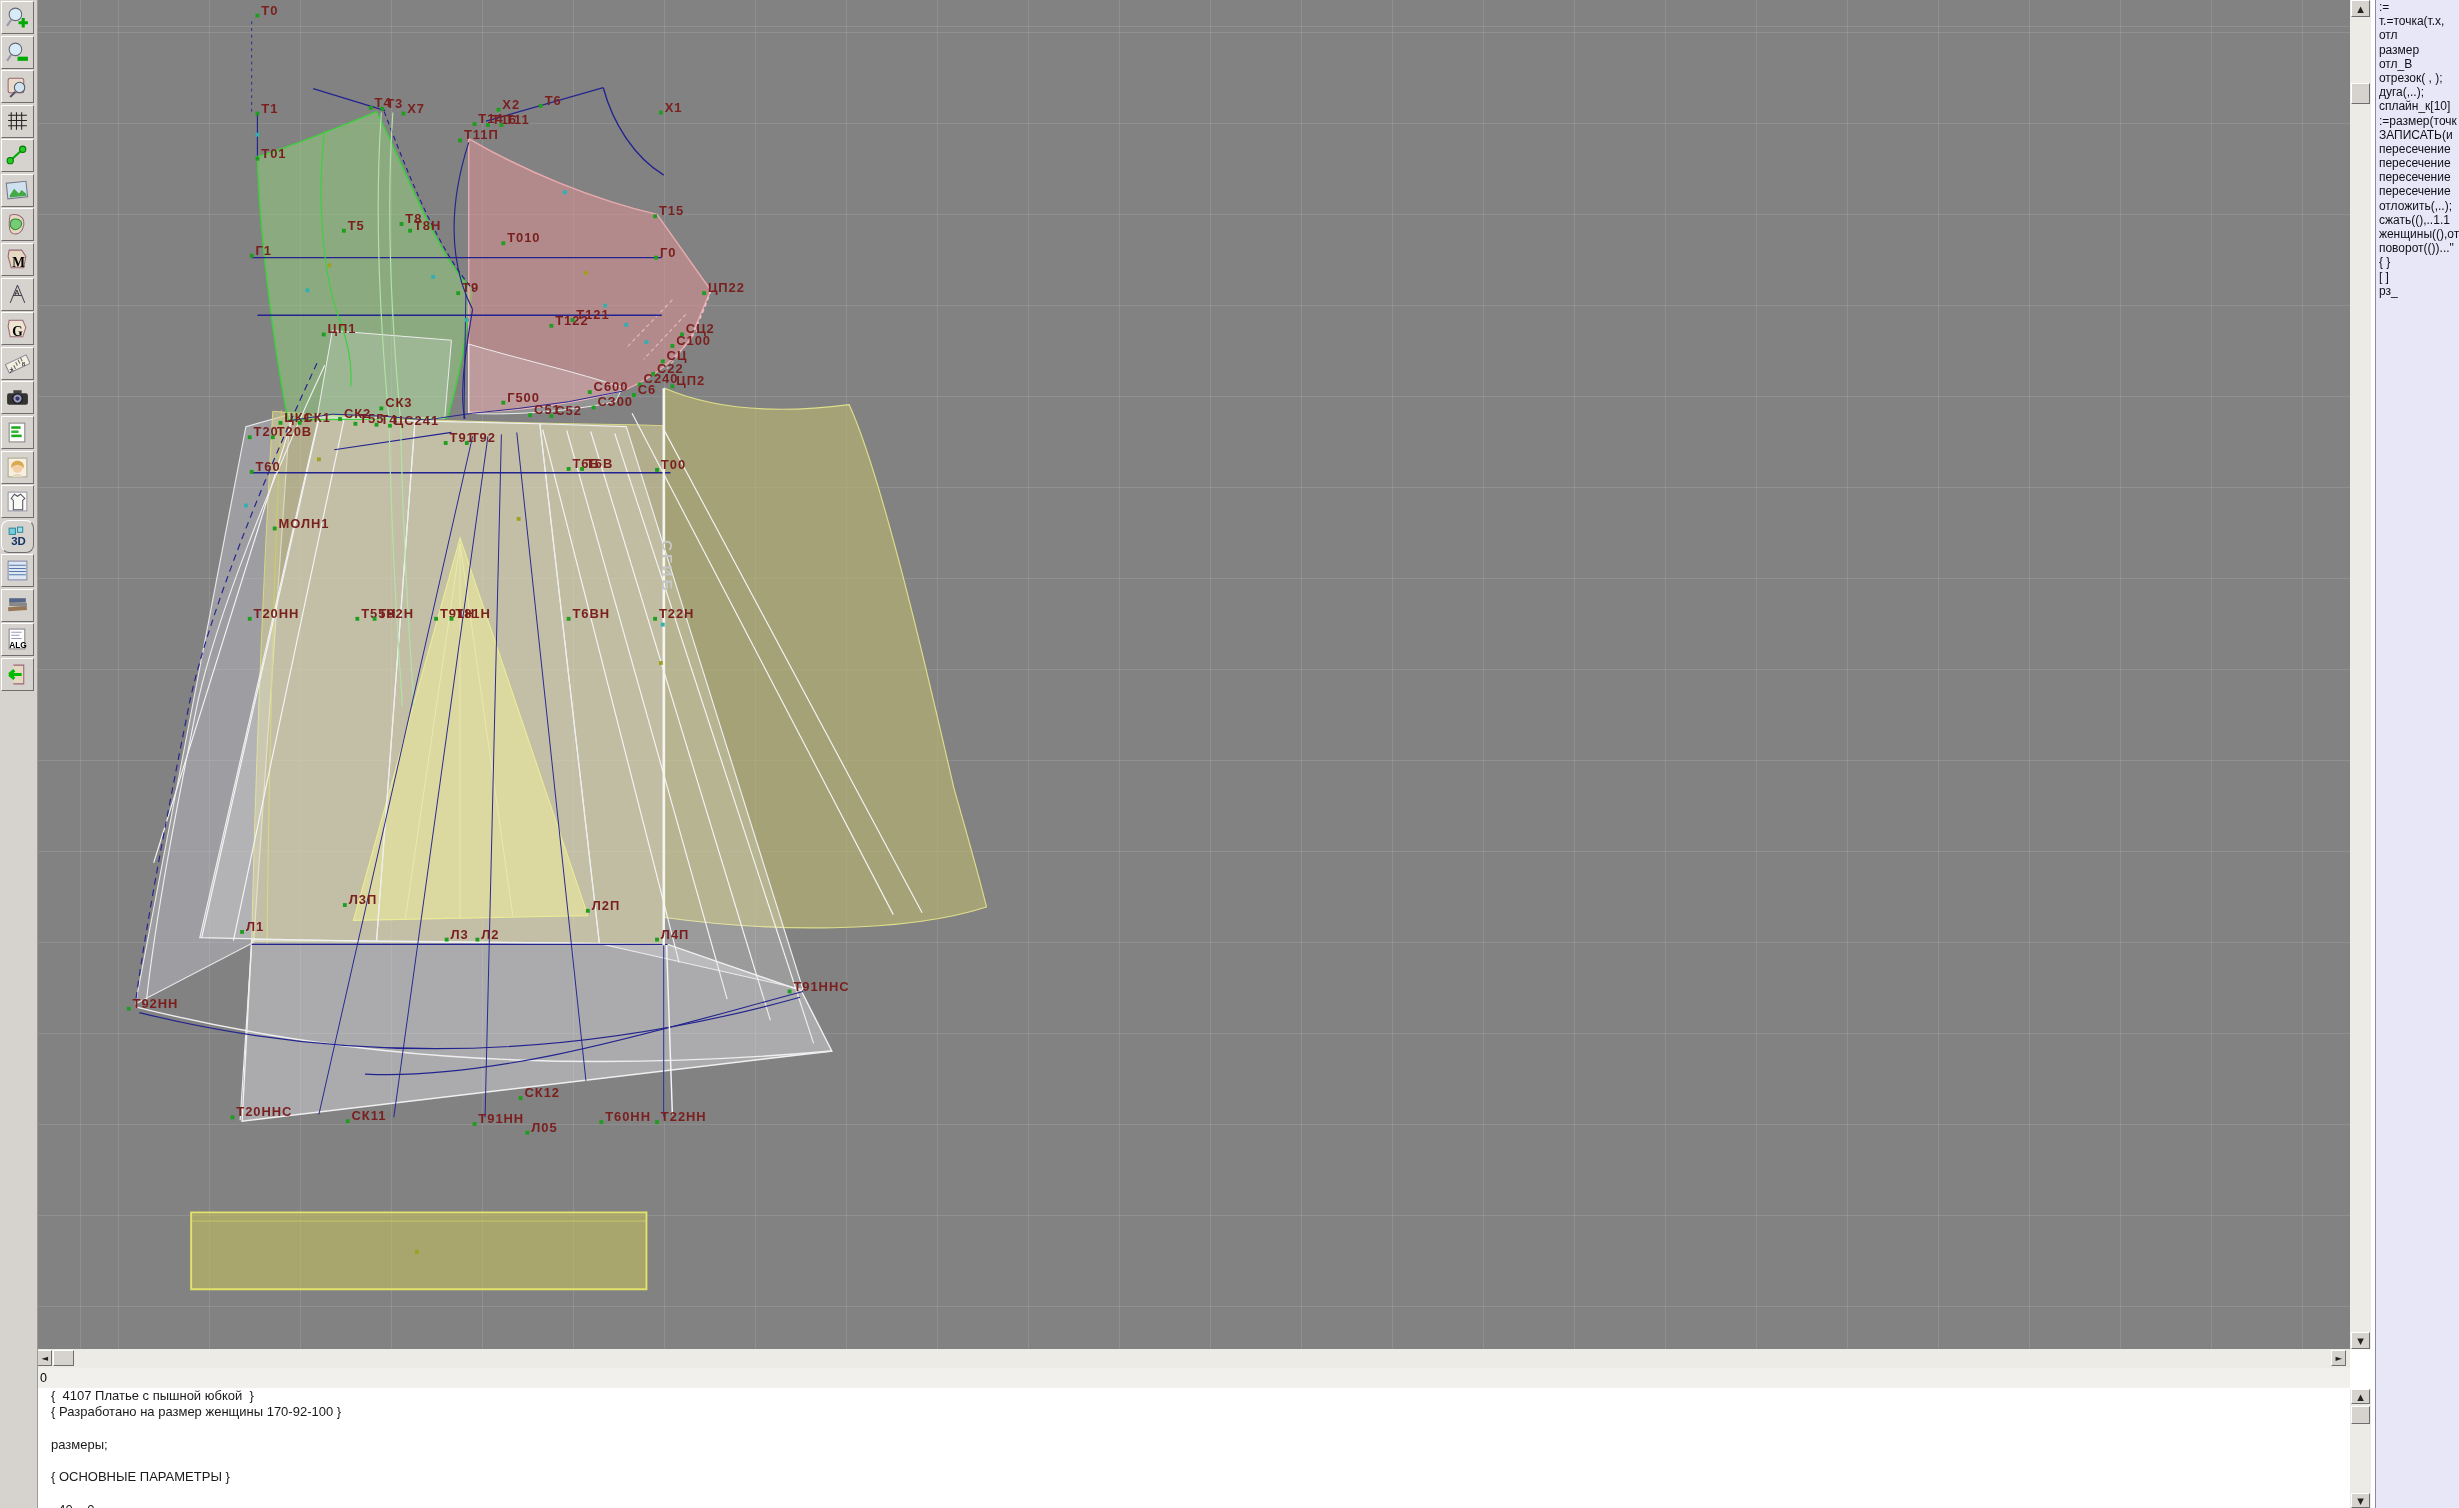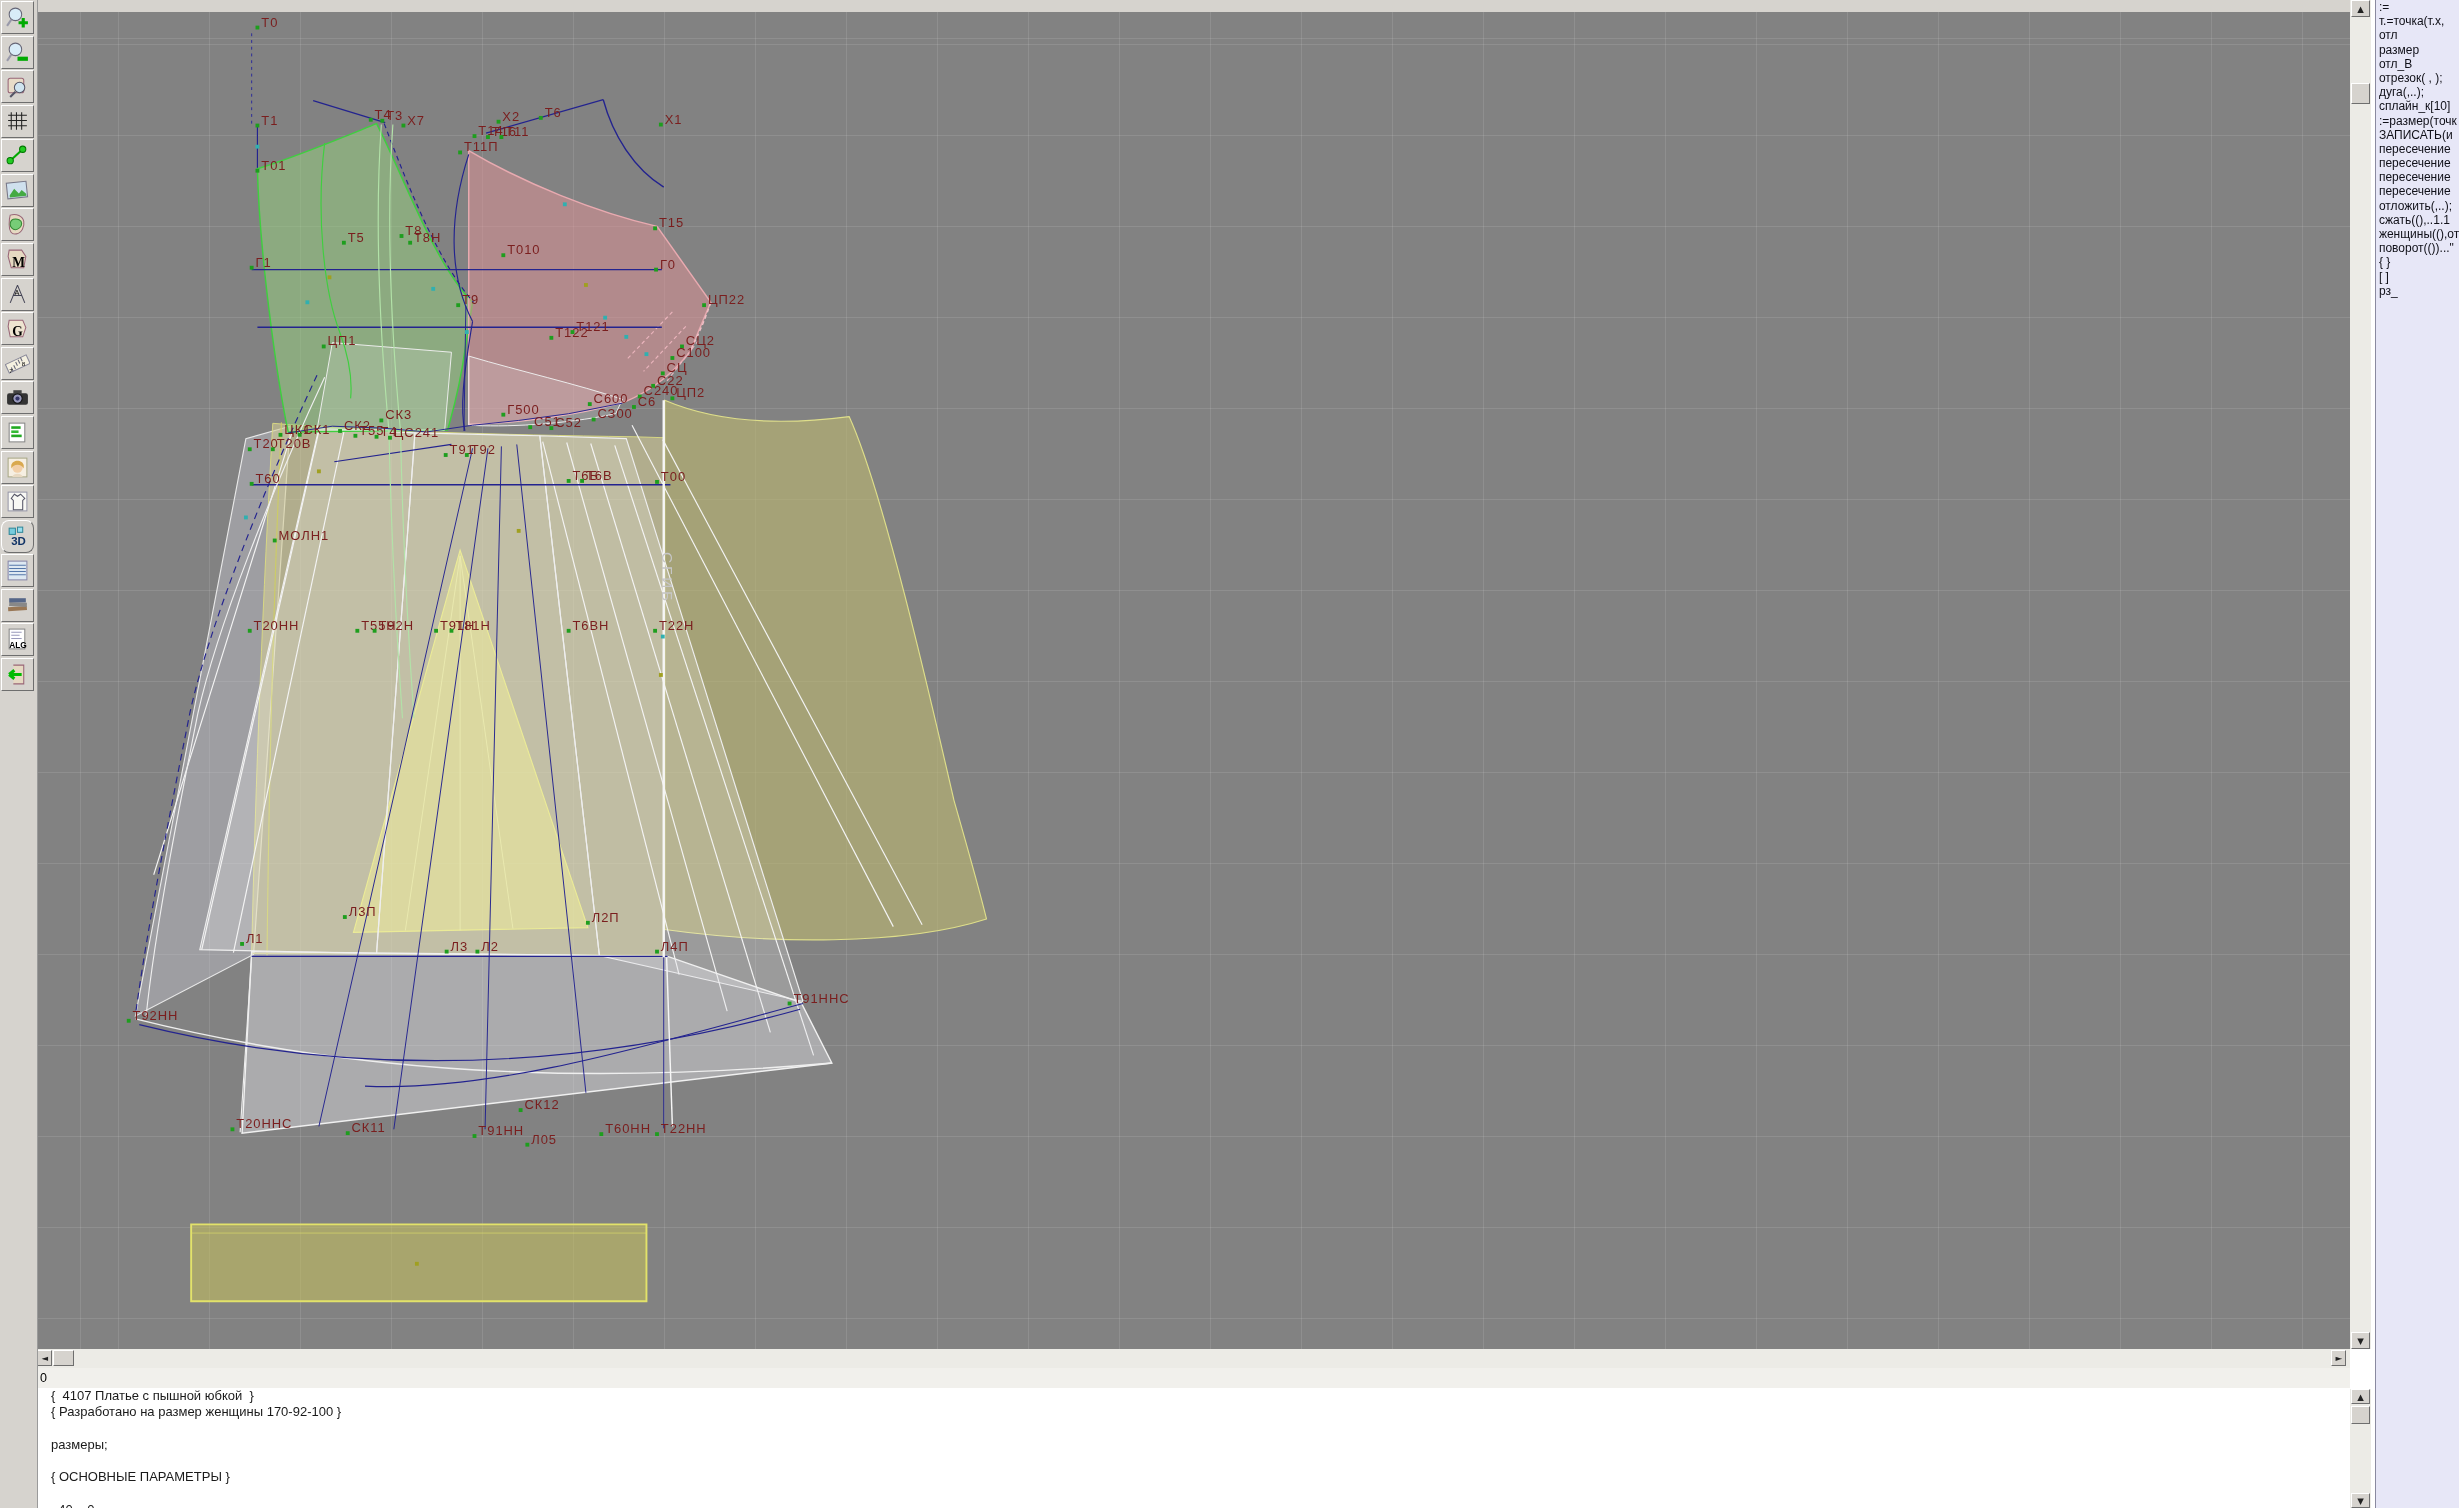--- a/index.html
+++ b/index.html
@@ -1,24 +1,24 @@
 <!DOCTYPE html>
 <html><head>
 <meta charset="utf-8">
 <style>
   html,body{margin:0;padding:0;background:#555;}
   .screen{position:relative;width:2459px;height:1508px;overflow:hidden;
     font-family:"Liberation Sans","DejaVu Sans",sans-serif;background:#D6D3CE;}
   
-  .canvas{position:absolute;left:37px;top:12px;width:2313px;height:1462px;overflow:hidden;
+  .canvas{position:absolute;left:37px;top:0;width:2313px;height:1462px;overflow:hidden;
     background-color:#828282;
     background-image:
       repeating-linear-gradient(to right, rgba(255,255,255,0.10) 0 1px, transparent 1px 91px),
       repeating-linear-gradient(to bottom, rgba(255,255,255,0.10) 0 1px, transparent 1px 91px);
-    background-position:81px 32px;}
+    background-position:81px 32px;font-weight:bold;}
   .canvas svg{position:absolute;left:-37px;top:0;}
   
   .toolbar{position:absolute;left:0;top:0;width:37px;height:1508px;background:#D6D3CE;
     border-right:1px solid #9a9a9a;z-index:5;}
   .tbtn{position:absolute;left:1px;width:33px;height:33px;background:#D6D3CE;
     border:1px solid;border-color:#FFFFFF #6e6e6e #6e6e6e #FFFFFF;box-sizing:border-box;
     display:flex;align-items:center;justify-content:center;}
   .tbtn svg{width:25px;height:25px;}
   
   .rgap{position:absolute;left:2371px;top:0;width:3.8px;height:1508px;background:#FFFFFF;z-index:5;}

